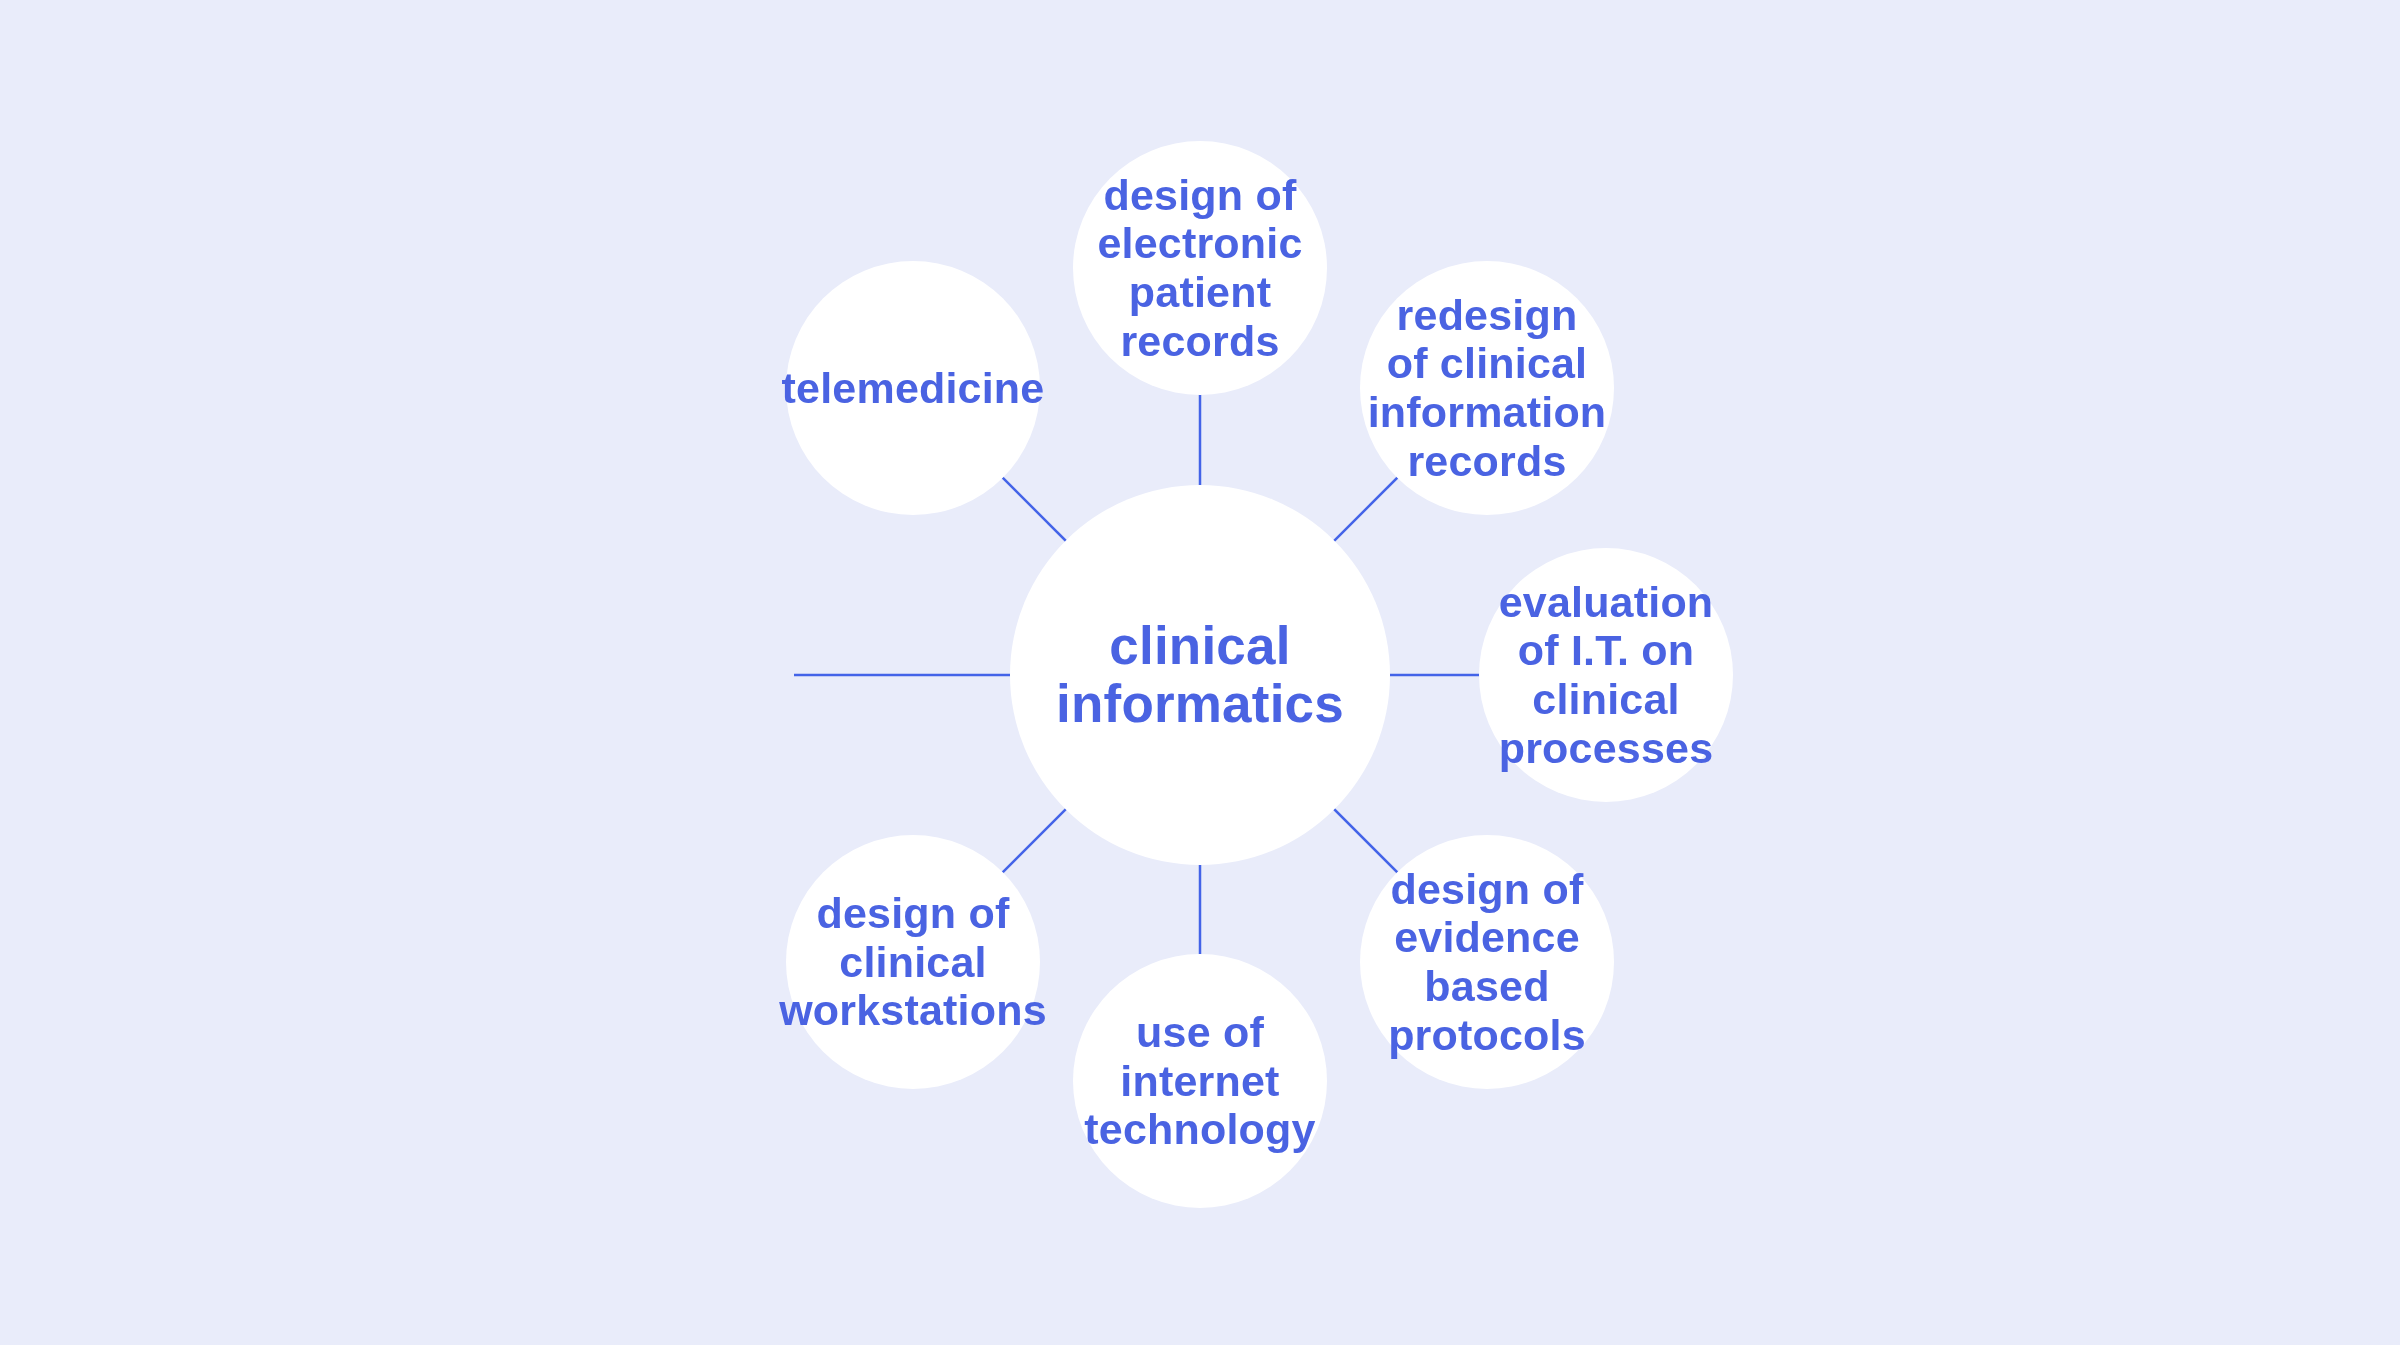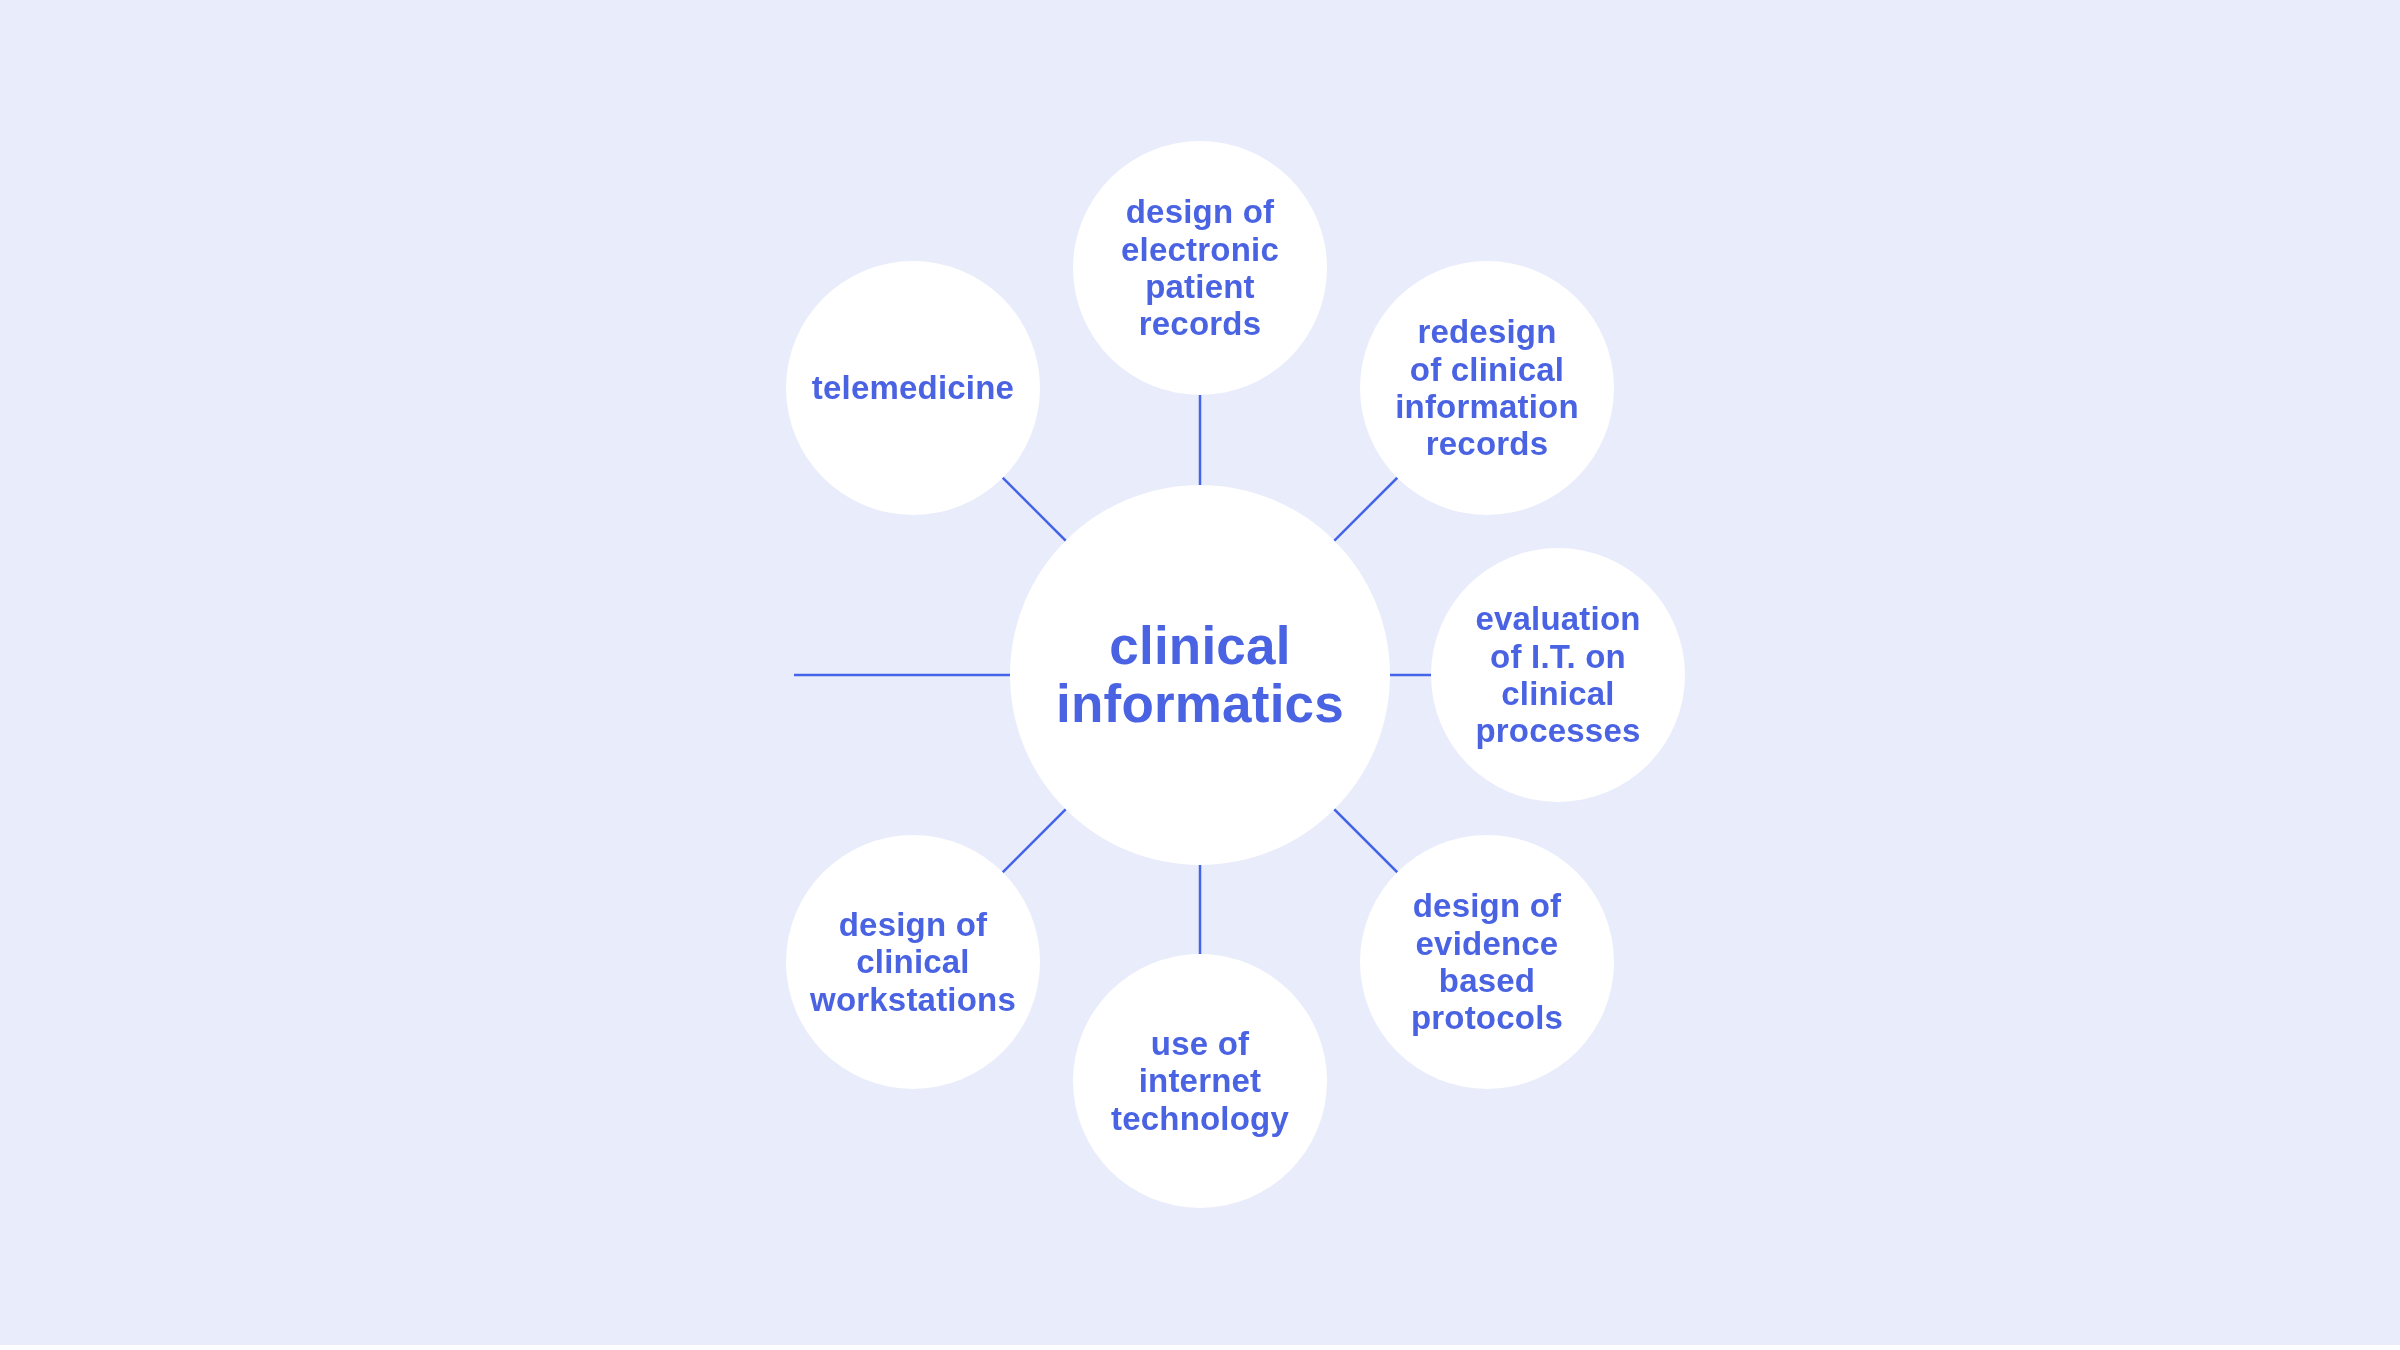--- a/index.html
+++ b/index.html
@@ -46,32 +46,32 @@
     height: 380px;
   }
   .label {
     display: block;
     white-space: pre-line;
     font-weight: 700;
     color: var(--text-accent, #4a63e2);
     letter-spacing: 0.2px;
   }
   .satellite .label {
-    font-size: 33px;
+    font-size: 43px;
     line-height: 1.13;
   }
   .center-node .label {
     font-size: 53px;
     line-height: 1.1;
   }
   
   .pos-center       { left: 1010px; top: 485px; }
   .pos-top          { left: 1073px; top: 141px; }
   .pos-top-right    { left: 1360px; top: 261px; }
-  .pos-right        { left: 1431px; top: 548px; }
+  .pos-right        { left: 1479px; top: 548px; }
   .pos-bottom-right { left: 1360px; top: 835px; }
   .pos-bottom       { left: 1073px; top: 954px; }
   .pos-bottom-left  { left: 786px;  top: 835px; }
   .pos-left         { left: 667px;  top: 548px; }
   .pos-top-left     { left: 786px;  top: 261px; }
   .bottom-strip {
     position: absolute;
     left: 0;
     bottom: 0;
     width: 2400px;

